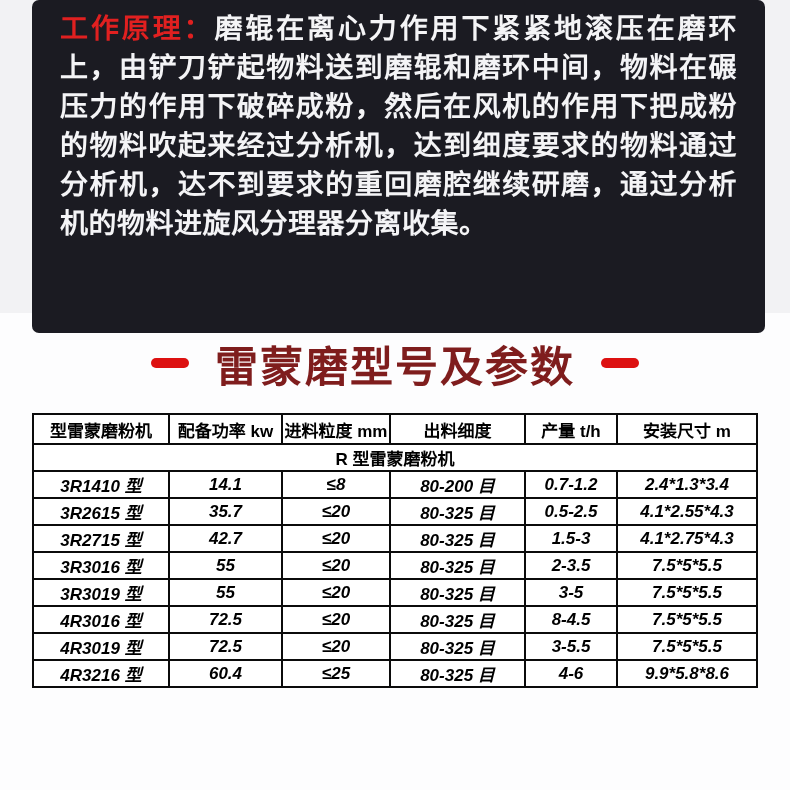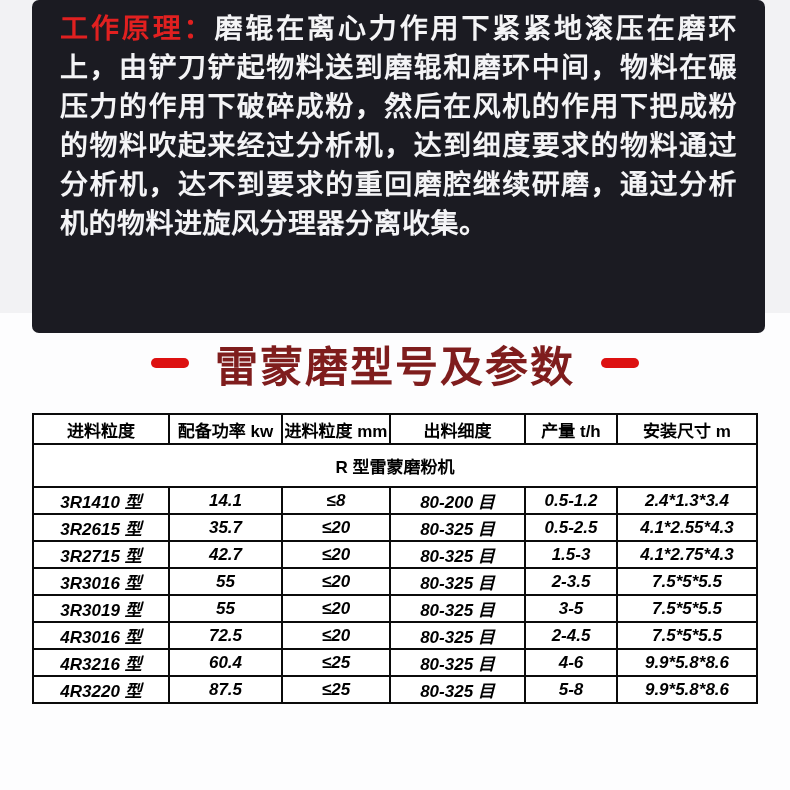--- a/index.html
+++ b/index.html
@@ -69,21 +69,21 @@
     font-size:17px;
     font-weight:700;
     color:#000;
     text-align:center;
     vertical-align:middle;
     padding:0;
     white-space:nowrap;
     overflow:hidden;
   }
   .spec-table thead th{height:30px;}
-  .group-row td{height:43px;}
+  .group-row td{height:27px;}
   .data-row td{height:18px;font-style:italic;}
 </style>
 </head>
 <body>
 
 <div class="top-band">
   <div class="principle-panel">
     <p class="principle-text"><span class="principle-label">工作原理：</span><span>磨辊在离心力作用下紧紧地滚压在磨环上，由铲刀铲起物料送到磨辊和磨环中间，物料在碾压力的作用下破碎成粉，然后在风机的作用下把成粉的物料吹起来经过分析机，达到细度要求的物料通过分析机，达不到要求的重回磨腔继续研磨，通过分析机的物料进旋风分理器分离收集。</span></p>
   </div>
 </div>
@@ -98,38 +98,38 @@
   <colgroup>
     <col style="width:136px">
       <col style="width:113px">
       <col style="width:108px">
     <col style="width:135px">
       <col style="width:92px">
       <col style="width:140px">
   </colgroup>
   <thead>
     <tr>
-      <th>进料粒度</th>
+      <th>型雷蒙磨粉机</th>
       <th>配备功率 kw</th>
       <th>进料粒度 mm</th>
       <th>出料细度</th>
       <th>产量 t/h</th>
       <th>安装尺寸 m</th>
     </tr>
   </thead>
   <tbody>
     <tr class="group-row">
       <td colspan="6">R 型雷蒙磨粉机</td>
     </tr>
     <tr class="data-row">
       <td>3R1410 型</td>
       <td>14.1</td>
       <td>≤8</td>
       <td>80-200 目</td>
-      <td>0.5-1.2</td>
+      <td>0.7-1.2</td>
       <td>2.4*1.3*3.4</td>
     </tr>
     <tr class="data-row">
       <td>3R2615 型</td>
       <td>35.7</td>
       <td>≤20</td>
       <td>80-325 目</td>
       <td>0.5-2.5</td>
       <td>4.1*2.55*4.3</td>
     </tr>
@@ -155,33 +155,33 @@
       <td>≤20</td>
       <td>80-325 目</td>
       <td>3-5</td>
       <td>7.5*5*5.5</td>
     </tr>
     <tr class="data-row">
       <td>4R3016 型</td>
       <td>72.5</td>
       <td>≤20</td>
       <td>80-325 目</td>
-      <td>2-4.5</td>
+      <td>8-4.5</td>
+      <td>7.5*5*5.5</td>
+    </tr>
+    <tr class="data-row">
+      <td>4R3019 型</td>
+      <td>72.5</td>
+      <td>≤20</td>
+      <td>80-325 目</td>
+      <td>3-5.5</td>
       <td>7.5*5*5.5</td>
     </tr>
     <tr class="data-row">
       <td>4R3216 型</td>
       <td>60.4</td>
       <td>≤25</td>
       <td>80-325 目</td>
       <td>4-6</td>
       <td>9.9*5.8*8.6</td>
     </tr>
-    <tr class="data-row">
-      <td>4R3220 型</td>
-      <td>87.5</td>
-      <td>≤25</td>
-      <td>80-325 目</td>
-      <td>5-8</td>
-      <td>9.9*5.8*8.6</td>
-    </tr>
   </tbody>
 </table>
 
 </body></html>

